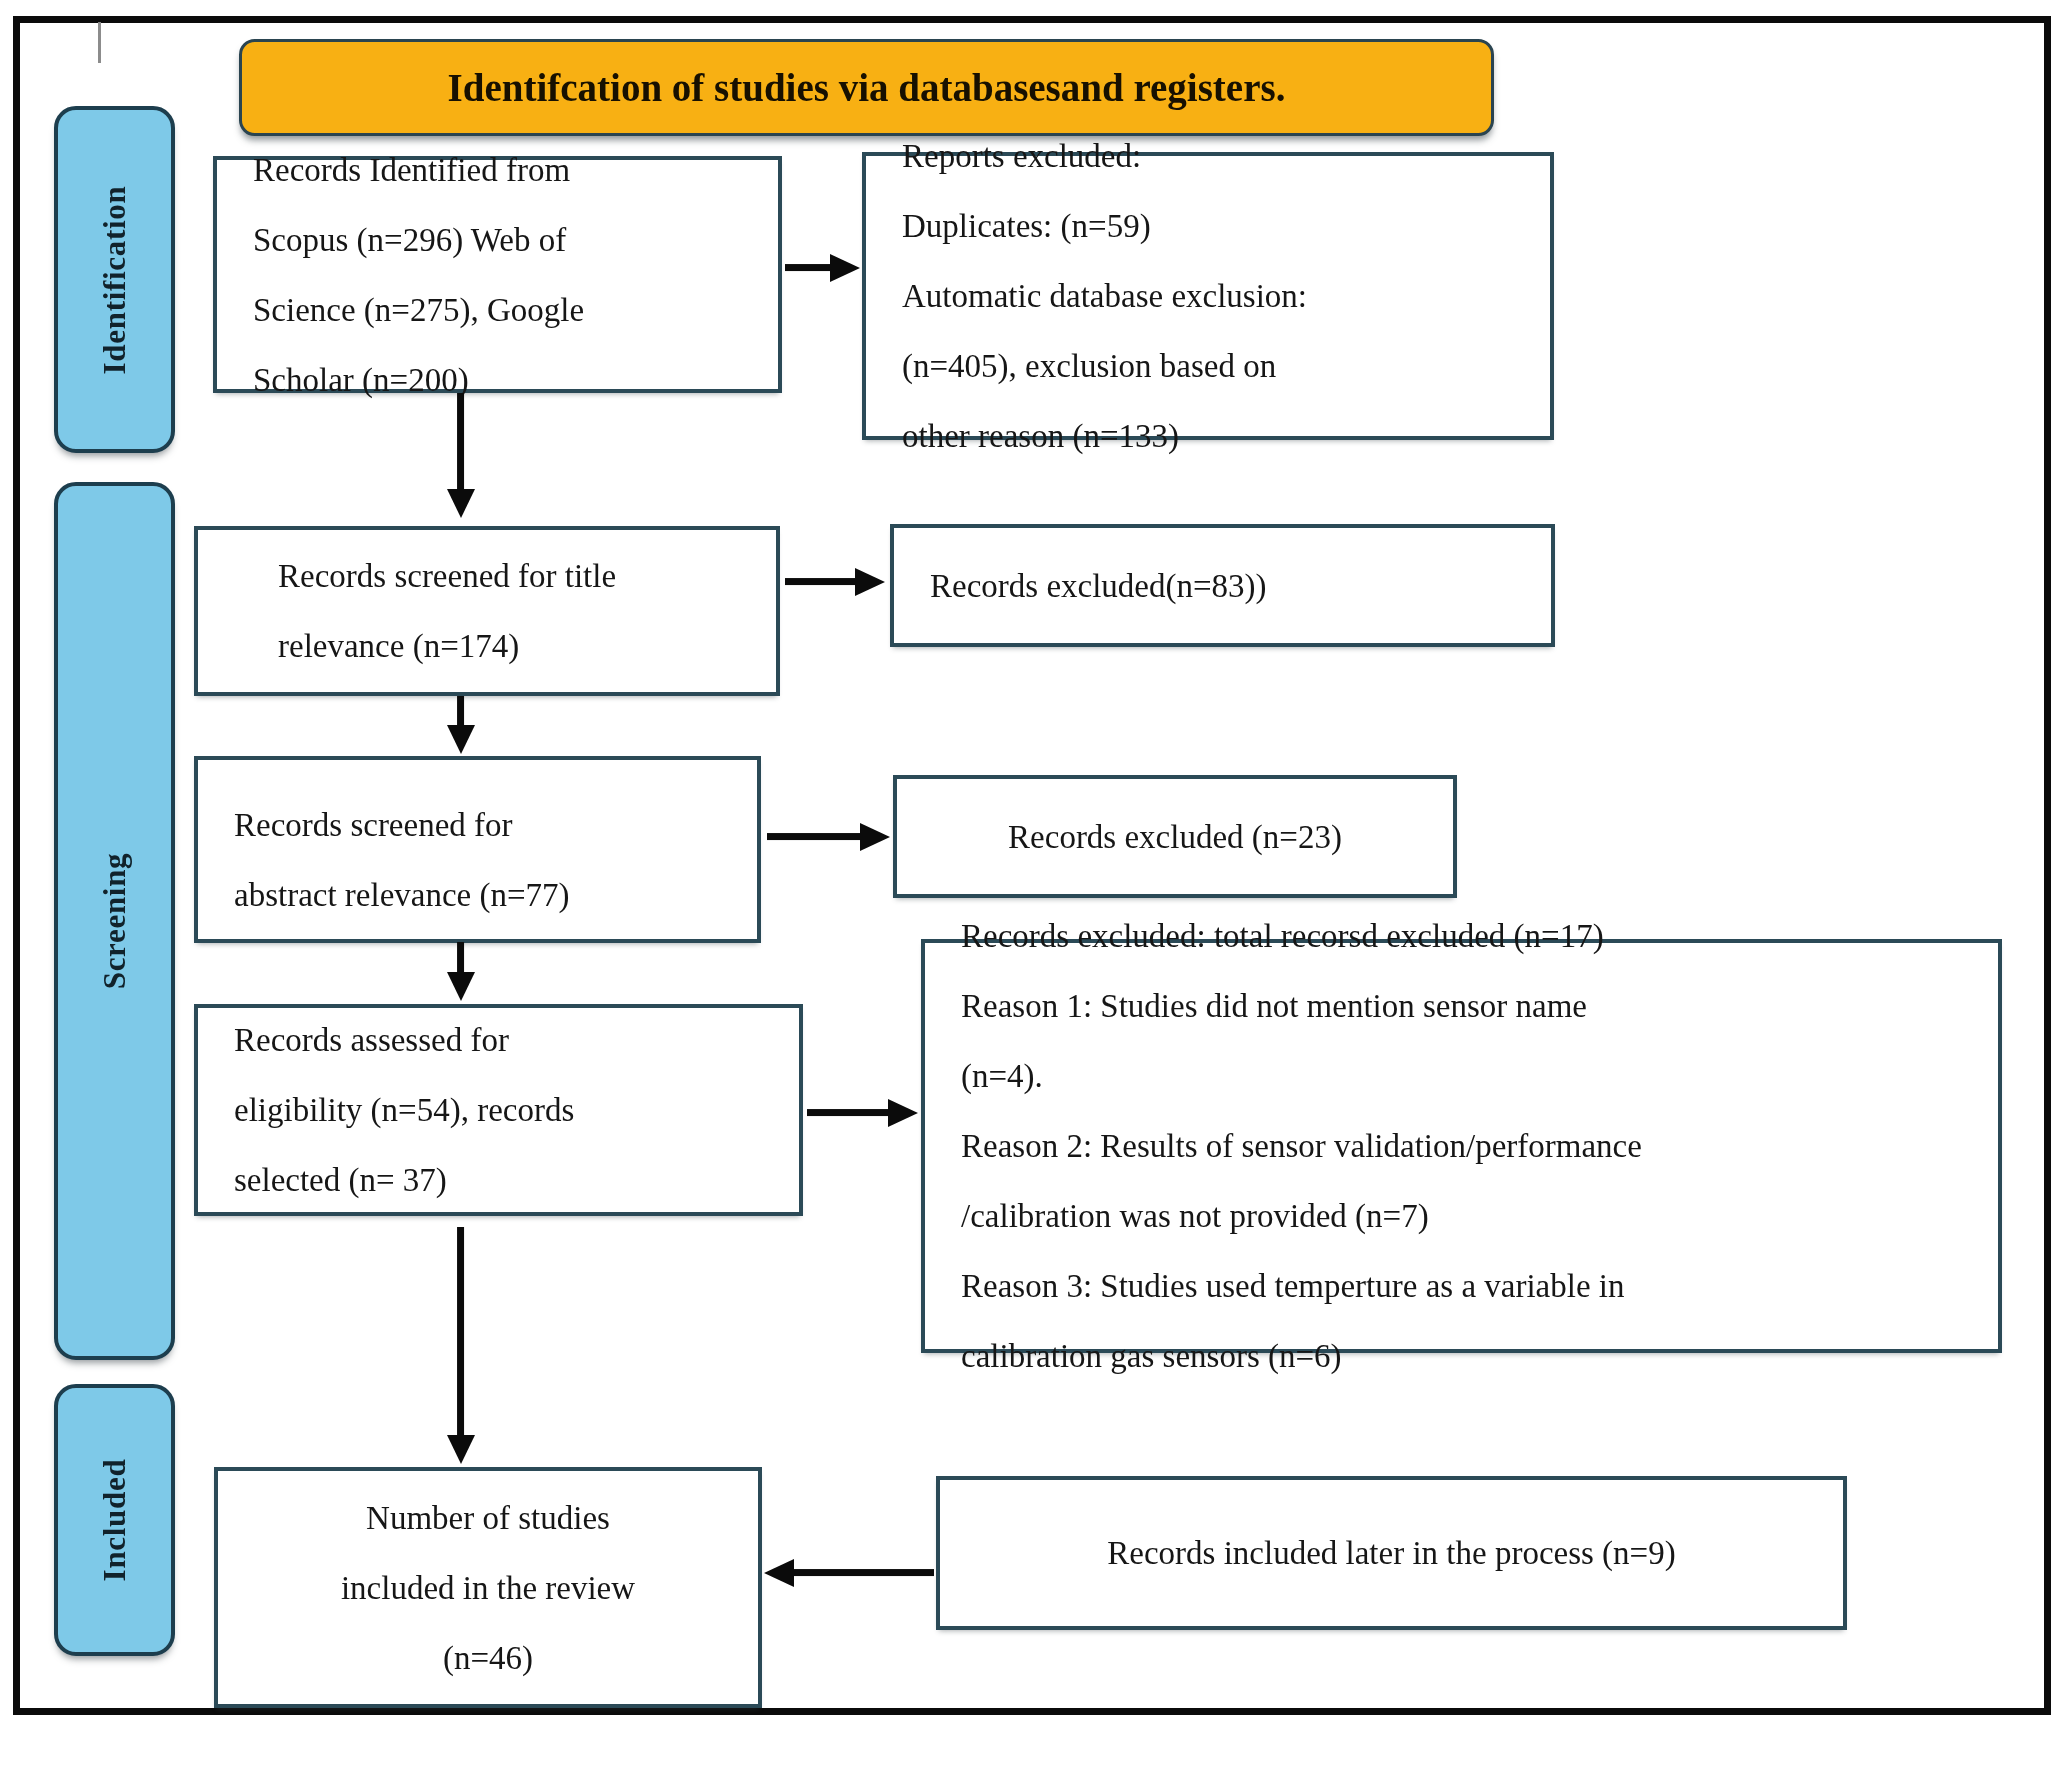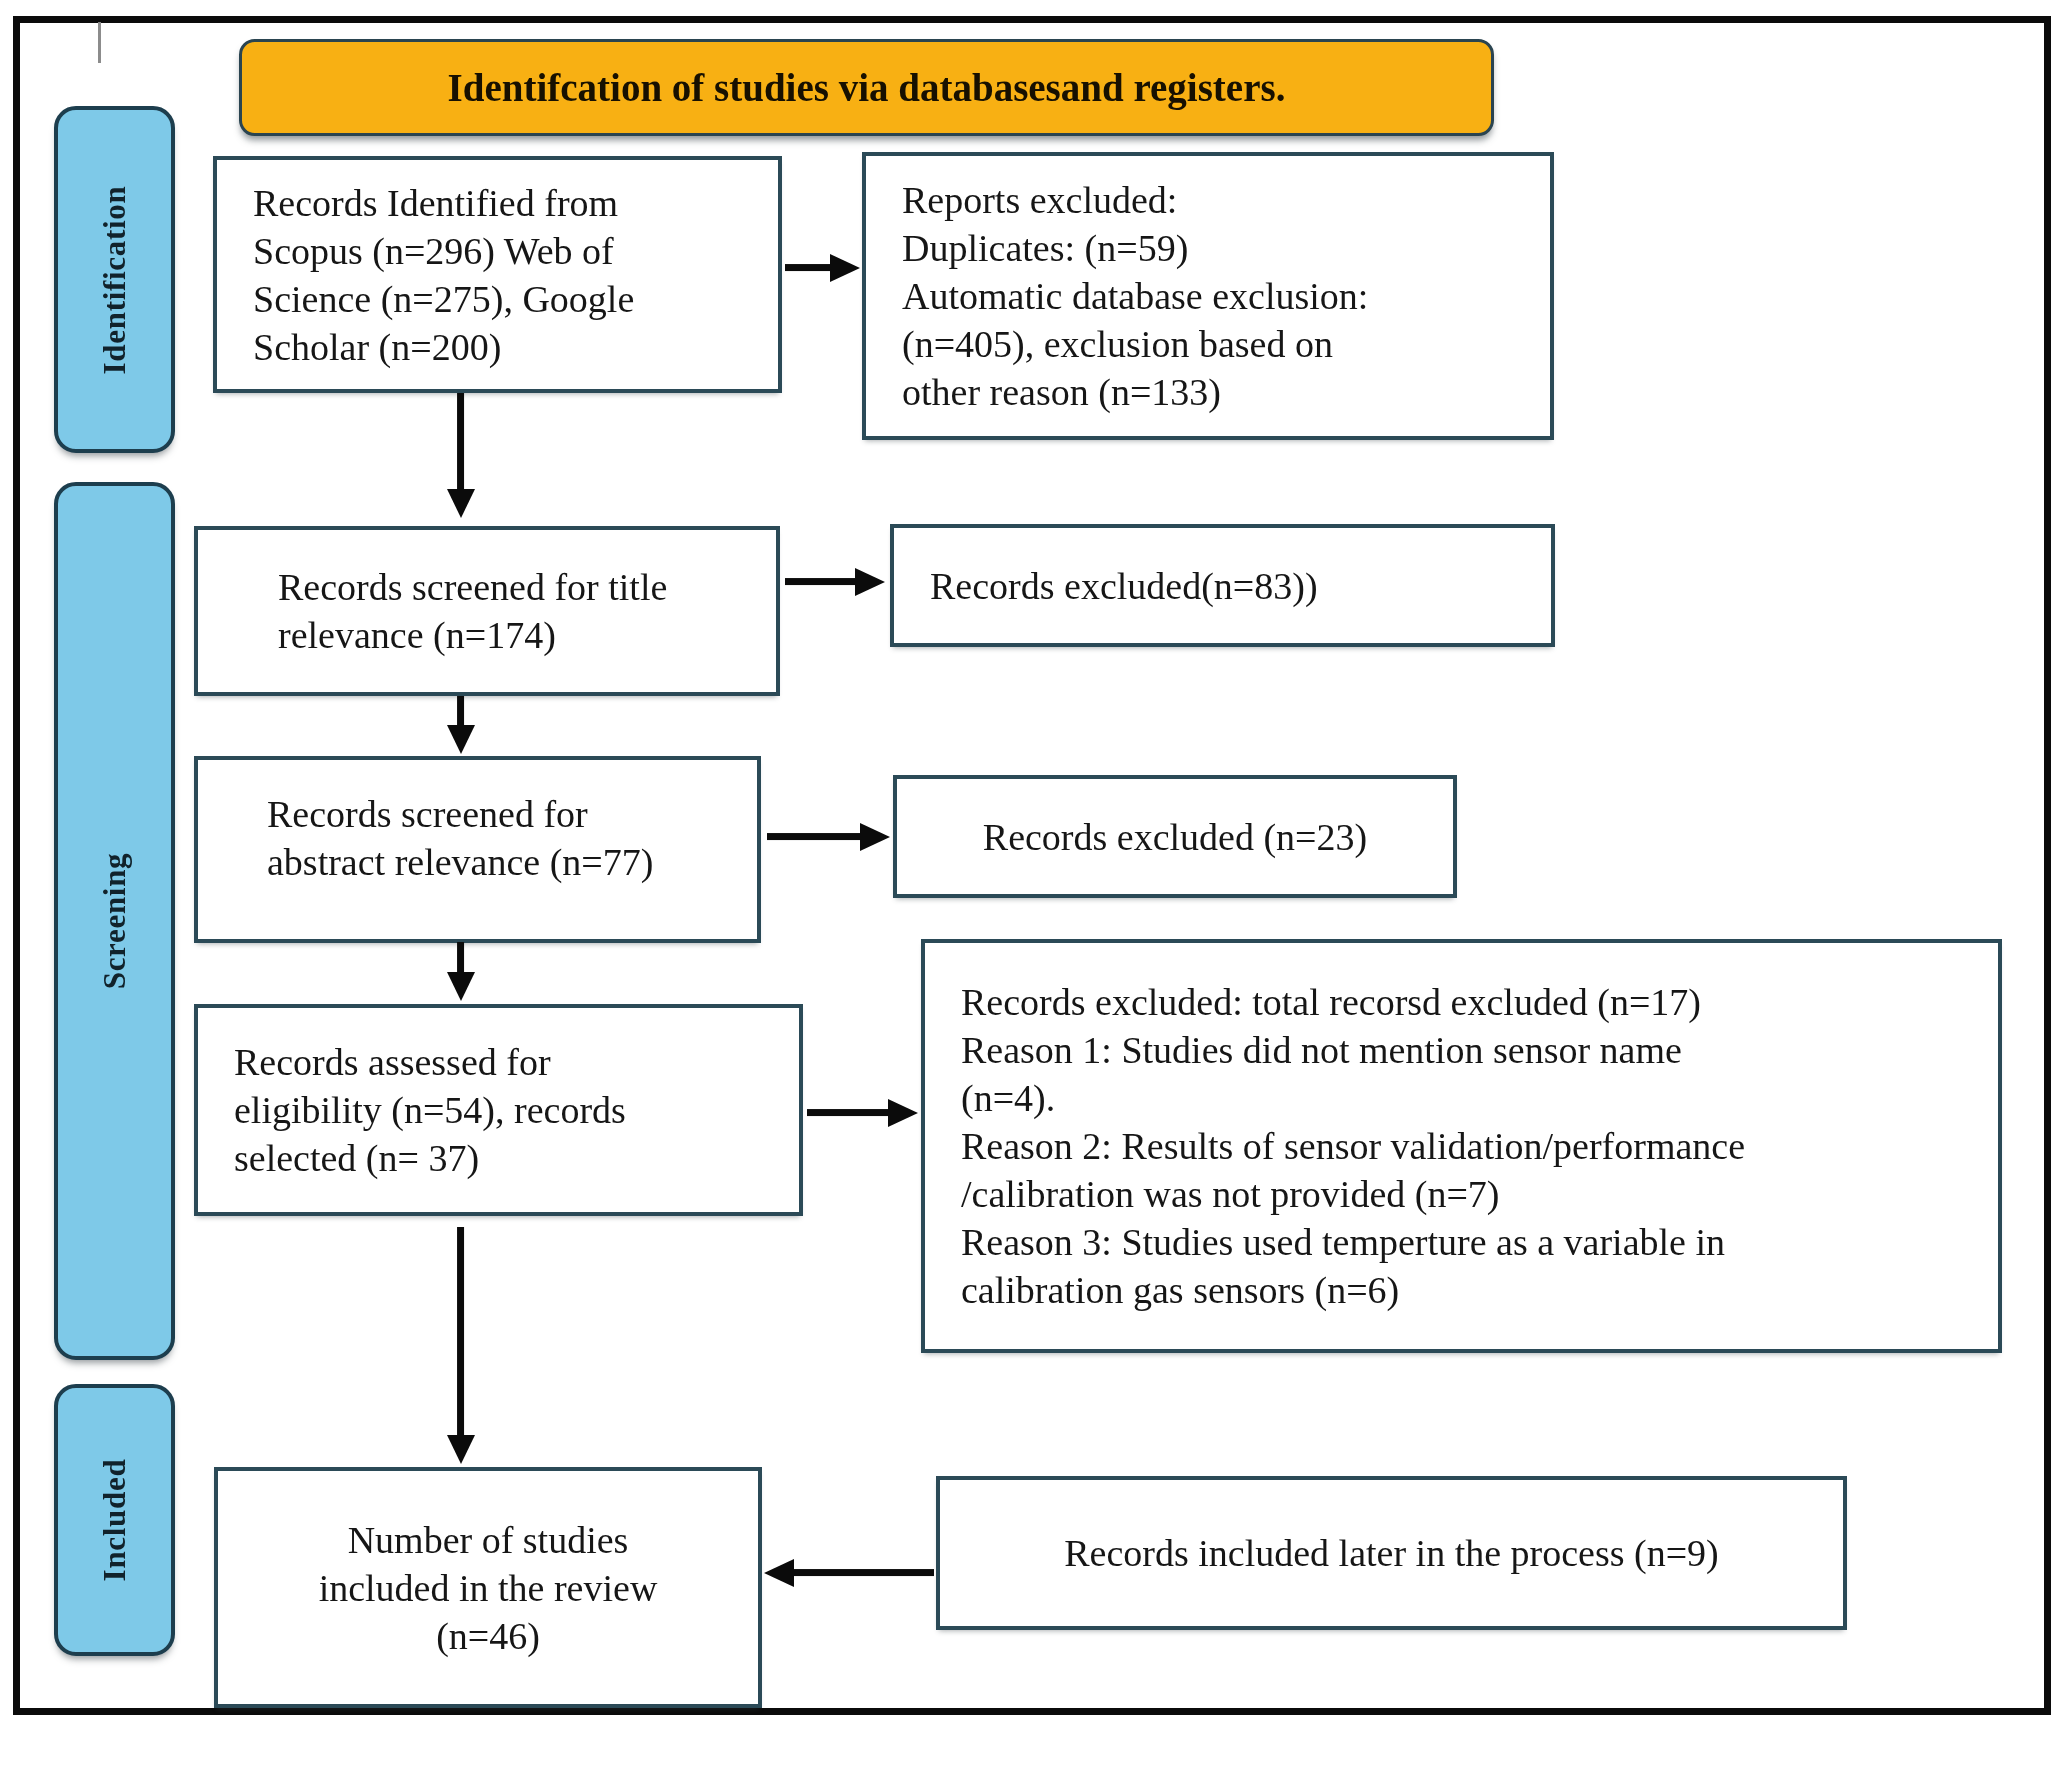--- a/index.html
+++ b/index.html
@@ -60,27 +60,27 @@
   .fbox{
     position:absolute;
     background:#ffffff;
     border:4.6px solid var(--box-border);
     box-sizing:border-box;
     display:flex;align-items:center;
     box-shadow:0 3.3px 5.2px -2.6px rgba(50,60,65,0.4);
   }
   .fbox .fbox-text{
     white-space:pre-line;
-    font-size:38px;line-height:48px;
+    font-size:33px;line-height:70px;
     padding:6.6px 19.7px 6.6px 36px;
     width:100%;
   }
   .fbox.center .fbox-text{text-align:center;padding:6.6px 16.4px;}
   .fbox.top{align-items:flex-start;}
-  .fbox.top .fbox-text{padding-top:29.5px;margin-left:33px;}
+  .fbox.top .fbox-text{padding-top:29.5px;}
   
   .ad{position:absolute;width:29px;}
   .ad .bar{position:absolute;left:50%;transform:translateX(-50%);top:0;width:7.9px;height:calc(100% - 27.5px);background:var(--arrow);}
   .ad .head{position:absolute;bottom:0;left:50%;transform:translateX(-50%);width:0;height:0;
     border-left:14.4px solid transparent;border-right:14.4px solid transparent;border-top:29px solid var(--arrow);}
   .ar,.al{position:absolute;height:29px;}
   .ar .bar{position:absolute;left:0;top:50%;transform:translateY(-50%);height:7.9px;width:calc(100% - 29px);background:var(--arrow);}
   .ar .head{position:absolute;right:0;top:50%;transform:translateY(-50%);width:0;height:0;
     border-top:14.4px solid transparent;border-bottom:14.4px solid transparent;border-left:30px solid var(--arrow);}
   .al .bar{position:absolute;right:0;top:50%;transform:translateY(-50%);height:7.9px;width:calc(100% - 29px);background:var(--arrow);}

